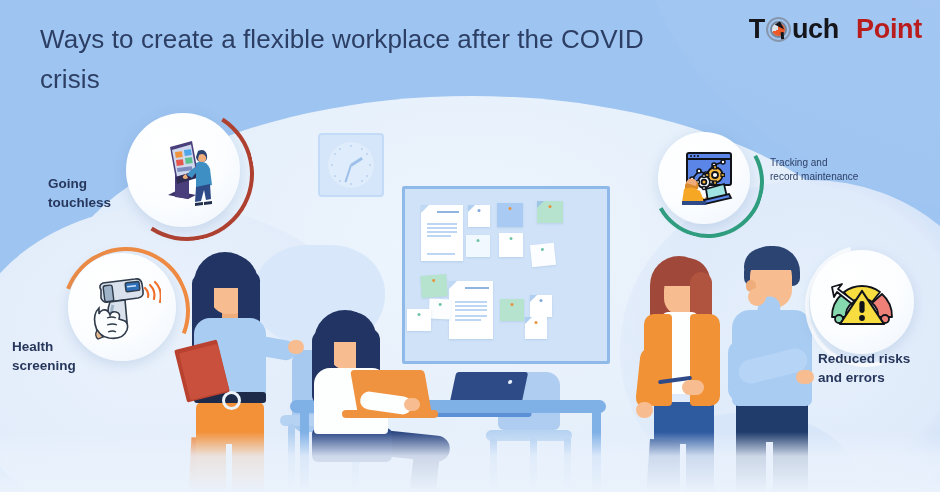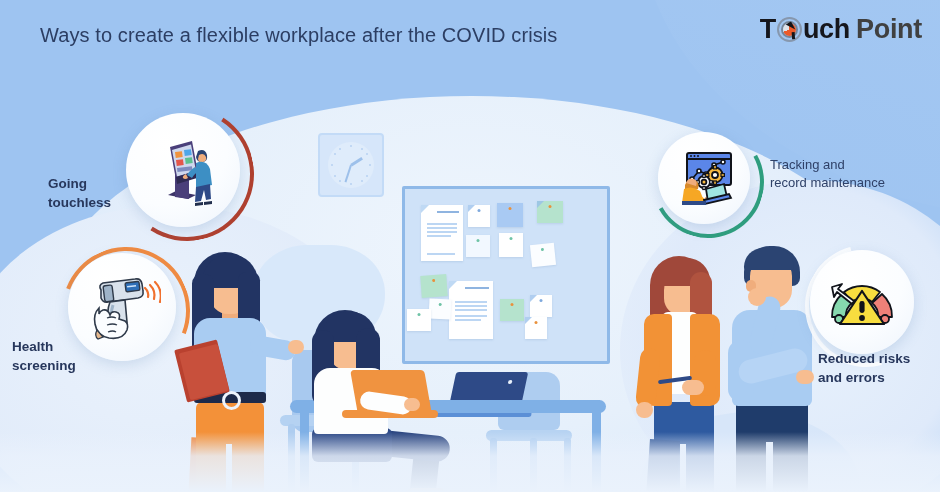--- a/index.html
+++ b/index.html
@@ -40,32 +40,32 @@
     opacity:.55;
   }
   .bg-bubble-br{
     position:absolute;right:80px;bottom:-70px;width:220px;height:150px;
     border-radius:50%;background:#cfe1f8;opacity:.55;
   }
 
   
   .headline{
     position:absolute;left:40px;top:20px;width:640px;
-    color:#2c3e63;font-size:20px;line-height:1.52;letter-spacing:.1px;
+    color:#2c3e63;font-size:26px;line-height:1.52;letter-spacing:.1px;
     font-weight:400;
   }
   .headline .strong{font-weight:700;color:#1f3050;letter-spacing:0;}
 
   .logo{
     position:absolute;right:18px;top:16px;
     display:flex;align-items:center;font-size:27px;font-weight:700;
     letter-spacing:-.3px;line-height:1;
   }
   .logo .w1{color:#15161c;display:flex;align-items:center;}
-  .logo .w2{color:#404040;margin-left:6px;}
+  .logo .w2{color:#b91c1c;margin-left:17px;}
   .logo-target{
     position:relative;display:inline-block;width:25px;height:25px;margin:0 1px;
     vertical-align:middle;
   }
   .logo-target .ring{
     position:absolute;inset:0;border-radius:50%;
     border:2px solid #7e8796;opacity:.75;
   }
   .logo-target .ring2{
     position:absolute;inset:4px;border-radius:50%;
@@ -94,21 +94,21 @@
     box-shadow:0 4px 14px rgba(90,130,180,.22);
     display:flex;align-items:center;justify-content:center;
   }
   .badge .arc{
     position:absolute;border-radius:50%;border:4px solid transparent;
   }
   .badge .label{
     position:absolute;color:#27375c;font-size:13.5px;line-height:1.38;
     font-weight:700;white-space:pre-line;
   }
-  .badge .label.reg{font-weight:400;color:#2f4168;font-size:13px;}
+  .badge .label.reg{font-weight:400;color:#2f4168;font-size:10px;}
 
   
   #badge-touchless{left:126px;top:113px;width:240px;height:130px;}
   #badge-touchless .circle{left:0;top:0;width:114px;height:114px;}
   #badge-touchless .arc{
     left:-6px;top:-6px;width:126px;height:126px;
     border-color:transparent #b0402f #b0402f transparent;
     transform:rotate(-12deg);
   }
   #badge-touchless .label{left:-78px;top:62px;width:80px;text-align:left;}

